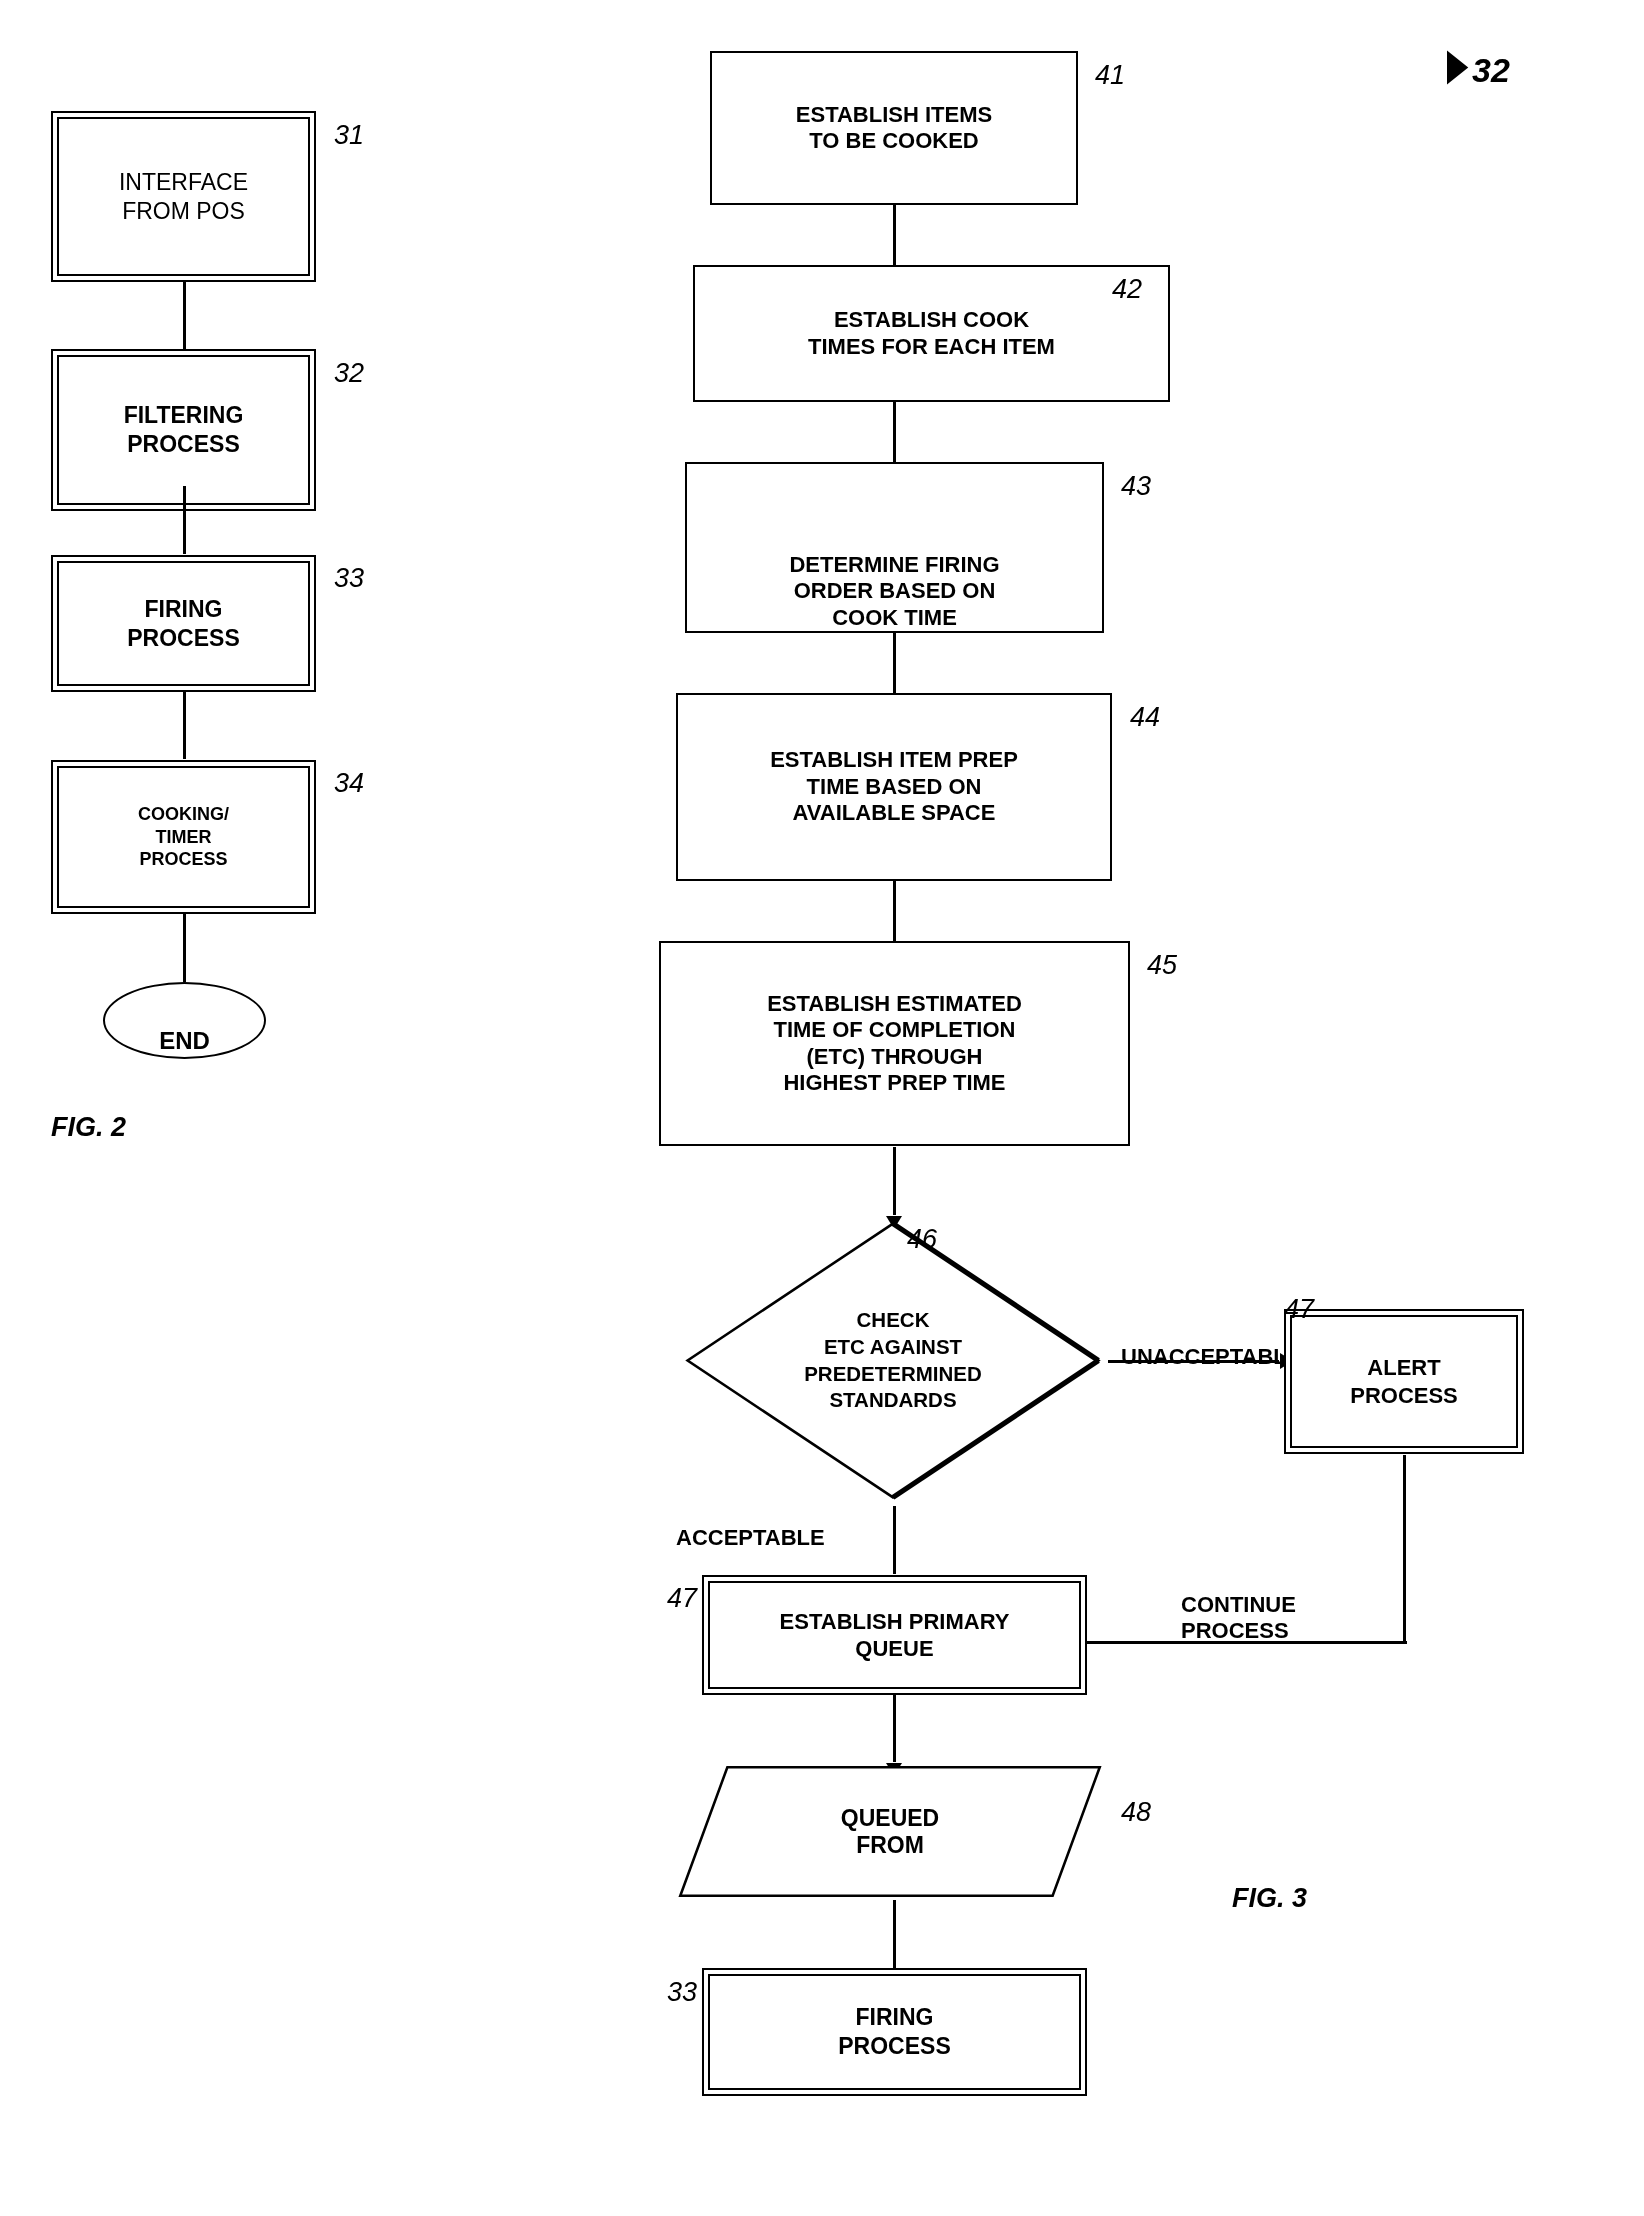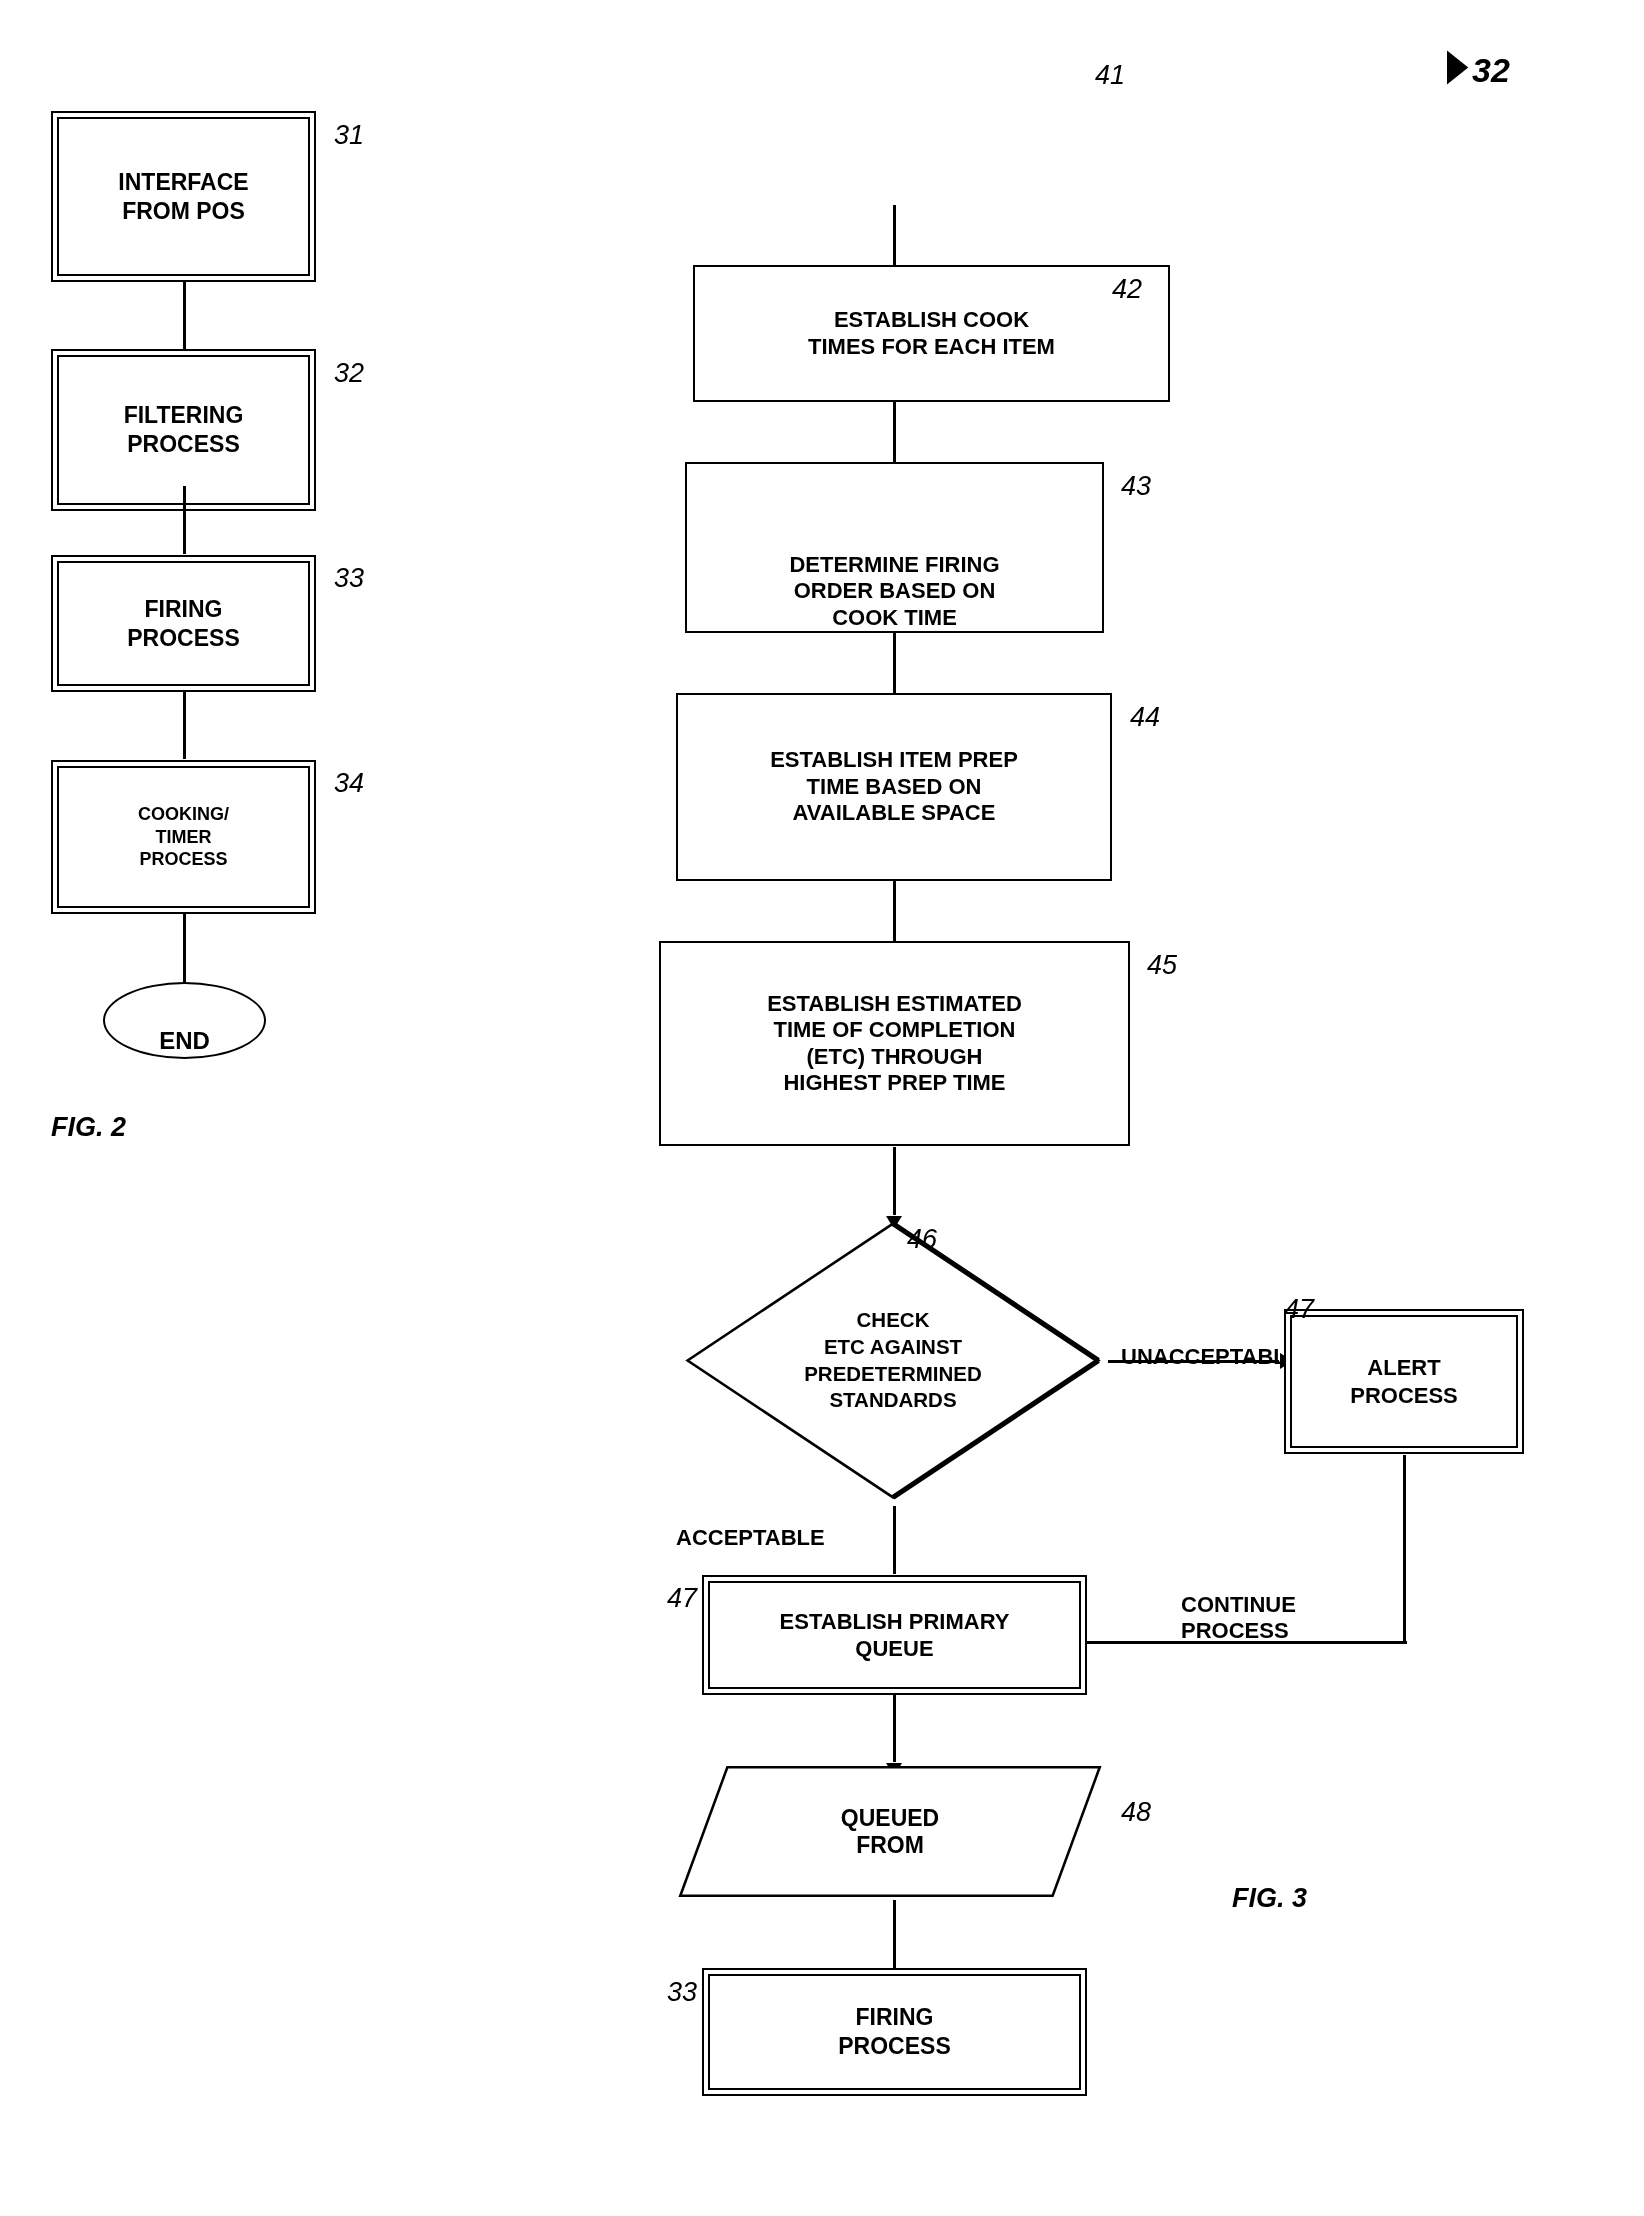--- a/index.html
+++ b/index.html
@@ -134,21 +134,21 @@
     .dbl-outer {
       border: 2.6px solid #000;
     }
   </style>
 </head>
 <body>
 
 <div class="diagram-container">
 
   <div class="dbl dbl-outer" style="left:51px; top:111px; width:265px; height:171px;">
-    <span style="white-space:pre-line; position:relative; z-index:2; font-size:23px; font-weight:bold;">INTERFACE
+    <span style="white-space:pre-line; position:relative; z-index:2; font-size:23px; font-weight:normal;">INTERFACE
 FROM POS</span>
   </div>
   <div class="label-italic" style="left:334px; top:120px;">31</div>
 
   <div class="arrow arrow-v" style="left:183px; top:282px; height:68px;">
     <div class="arrowhead-down"></div>
   </div>
 
   <div class="dbl dbl-outer" style="left:51px; top:349px; width:265px; height:162px;">
     <span style="white-space:pre-line; position:relative; z-index:2; font-size:23px; font-weight:bold;">FILTERING
@@ -188,20 +188,24 @@
   <div class="fig-label" style="left:51px; top:1112px;">FIG. 2</div>
 
   <div style="position:absolute; left:1455px; top:51px; font-size:34px; font-weight:bold; font-style:italic;">
     
     <svg width="86" height="51" style="position:absolute; left:-68px; top:-8.6px;" viewBox="0 0 100 60">
       <path d="M 10 30 L 70 30 L 70 10 L 95 30 L 70 50 L 70 30" fill="#000"></path>
     </svg>
     <span style="margin-left:17px;">32</span>
   </div>
 
+  <div class="flow-box" style="left:710px; top:51px; width:368px; height:154px;">
+    <span style="white-space:pre-line;">ESTABLISH ITEMS
+TO BE COOKED</span>
+  </div>
   <div class="label-italic" style="left:1095px; top:60px;">41</div>
 
   <div class="arrow arrow-v" style="left:893px; top:205px; height:60px;">
     <div class="arrowhead-down"></div>
   </div>
 
   <div class="flow-box" style="left:693px; top:265px; width:477px; height:137px;">
     <span style="white-space:pre-line;">ESTABLISH COOK
 TIMES FOR EACH ITEM</span>
   </div>

